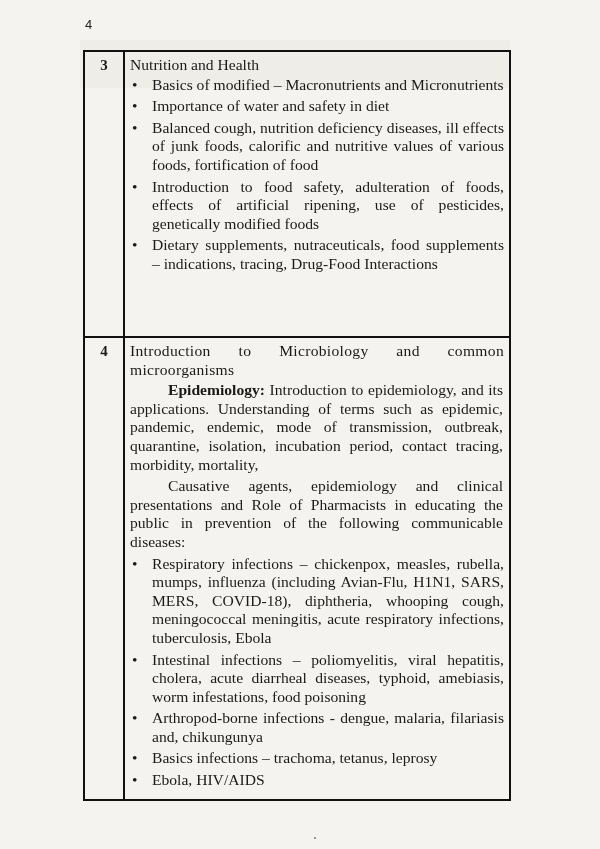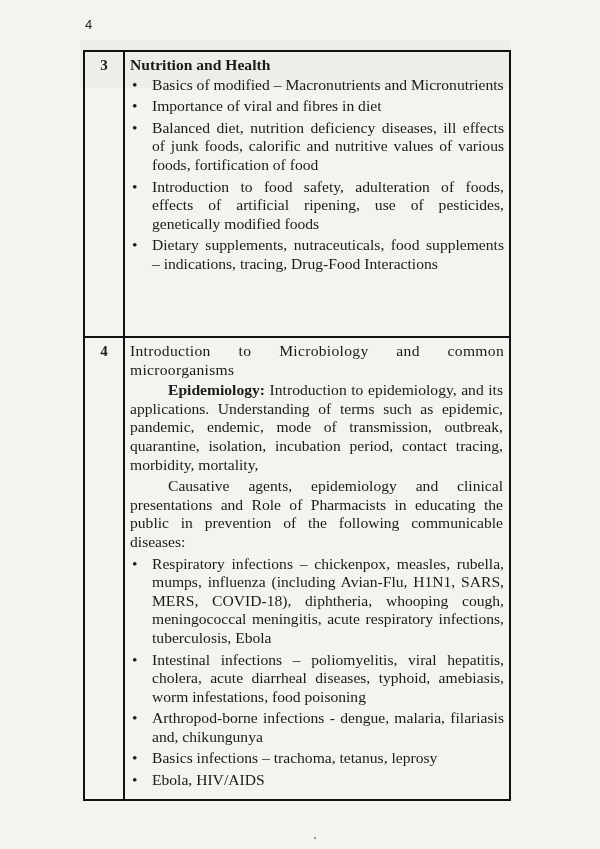--- a/index.html
+++ b/index.html
@@ -4,21 +4,21 @@
 <style>
   html, body { margin:0; padding:0; }
   body { width:600px; height:849px; background:#f4f3ef; position:relative; overflow:hidden;
          font-family:"Liberation Serif", serif; color:#1a1a1a; }
   .page-num { position:absolute; left:85px; top:17px; font-family:"Liberation Sans", sans-serif; font-size:13px; color:#222; }
   .scan-band { position:absolute; left:80px; top:40px; width:430px; height:48px; background:#ebe9e2; opacity:0.6; }
   table.syl { position:absolute; left:83px; top:50px; width:428px; border-collapse:collapse; }
   table.syl td { border:2px solid #111; vertical-align:top; }
   td.num { width:36px; text-align:center; font-weight:bold; font-size:15px; padding-top:5px; }
   td.content { padding:4px 5px 6px 5px; font-size:15.6px; line-height:18.6px; text-align:justify; }
-  .title { font-weight:bold; font-size:15.6px; }
+  .title { font-weight:normal; font-size:15.6px; }
   .title4 { font-weight:normal; letter-spacing:0.3px; text-align:justify; }
   ul { margin:1px 0 0 0; padding:0; list-style:none; }
   li { position:relative; padding-left:22px; margin-bottom:3px; text-align:justify; }
   li .bullet { position:absolute; left:2px; top:0; }
   p { margin:2px 1px 3px 0; text-indent:38px; text-align:justify; }
   b.lead { font-weight:bold; }
   .row3 td { height:274px; }
   .dot { position:absolute; left:314px; top:837px; width:2px; height:2px; background:#777; border-radius:1px; }
 </style>
 </head>
@@ -28,22 +28,22 @@
 <div class="page-num">4</div>
 
 <table class="syl">
   <tbody>
       <tr class="row3">
     <td class="num">3</td>
     <td class="content">
       <div class="title">Nutrition and Health</div>
       <ul>
         <li><span class="bullet">•</span><span>Basics of modified – Macronutrients and Micronutrients</span></li>
-        <li><span class="bullet">•</span><span>Importance of viral and fibres in diet</span></li>
-        <li><span class="bullet">•</span><span>Balanced diet, nutrition deficiency diseases, ill effects of junk foods, calorific and nutritive values of various foods, fortification of food</span></li>
+        <li><span class="bullet">•</span><span>Importance of water and safety in diet</span></li>
+        <li><span class="bullet">•</span><span>Balanced cough, nutrition deficiency diseases, ill effects of junk foods, calorific and nutritive values of various foods, fortification of food</span></li>
         <li><span class="bullet">•</span><span>Introduction to food safety, adulteration of foods, effects of artificial ripening, use of pesticides, genetically modified foods</span></li>
         <li><span class="bullet">•</span><span>Dietary supplements, nutraceuticals, food supplements – indications, tracing, Drug-Food Interactions</span></li>
       </ul>
     </td>
   </tr>
   <tr>
     <td class="num">4</td>
     <td class="content">
       <div class="title title4">Introduction to Microbiology and common microorganisms</div>
       <p><b class="lead">Epidemiology:</b><span> Introduction to epidemiology, and its applications. Understanding of terms such as epidemic, pandemic, endemic, mode of transmission, outbreak, quarantine, isolation, incubation period, contact tracing, morbidity, mortality,</span></p>

